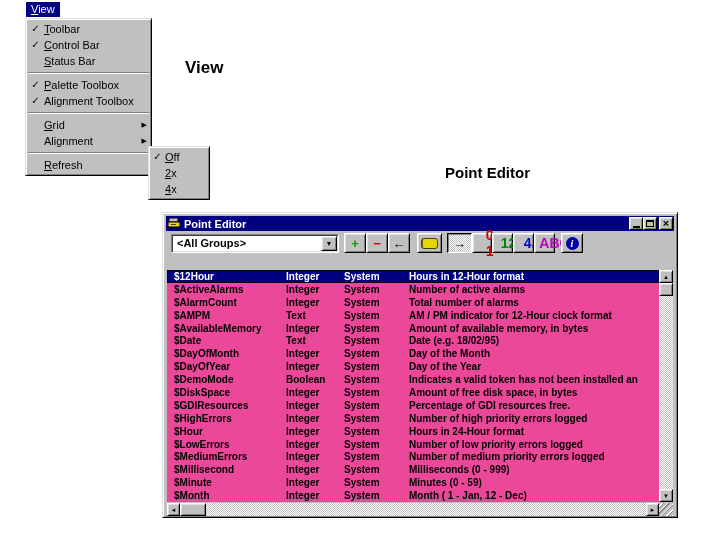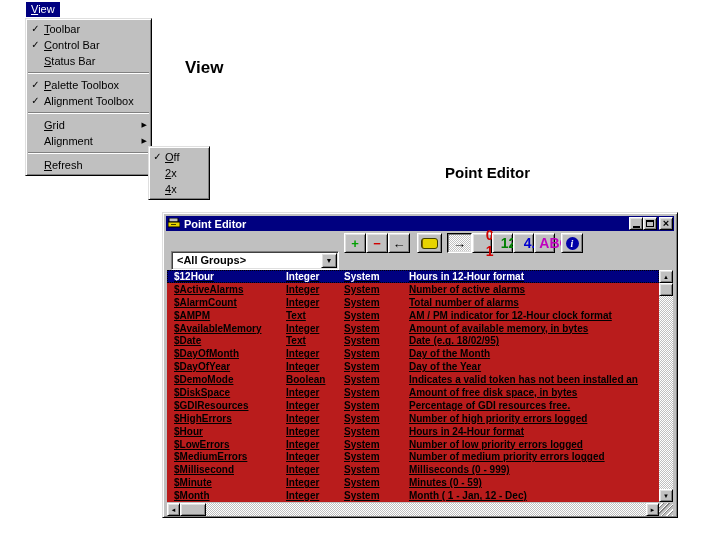--- a/index.html
+++ b/index.html
@@ -41,21 +41,21 @@
   #pe-titlebar{position:absolute;left:3px;top:3px;right:3px;height:15px;background:#000080;
      display:flex;align-items:center;padding-left:2px;}
   #pe-title{color:#fff;font-size:11px;font-weight:bold;margin-left:4px;}
   .win-btn{position:absolute;top:1px;width:14px;height:13px;font-size:9px;font-weight:bold;
      display:flex;align-items:center;justify-content:center;color:#000;}
   #btn-min{right:31px;} #btn-max{right:17px;} #btn-close{right:1px;}
   .glyph-min{display:block;width:7px;height:2px;background:#000;margin-top:6px;}
   .glyph-max{display:block;width:8px;height:7px;border:1px solid #000;border-top-width:2px;box-sizing:border-box;}
   .glyph-close{font-size:11px;line-height:11px;font-weight:bold;}
 
-  #pe-group-select{position:absolute;left:8px;top:38px;width:168px;height:19px;}
+  #pe-group-select{position:absolute;left:8px;top:21px;width:168px;height:19px;}
   #pe-group-value{position:absolute;left:5px;top:2px;font-size:11px;font-weight:bold;color:#000;}
   #pe-group-arrow{position:absolute;right:1px;top:1px;bottom:1px;width:16px;
      display:flex;align-items:center;justify-content:center;font-size:7px;color:#000;}
 
   #pe-toolbar-buttons{position:absolute;left:181px;top:20px;height:20px;display:flex;align-items:flex-start;}
   .tb-btn{height:20px;display:flex;align-items:center;justify-content:center;
      font-weight:bold;font-size:13px;flex:0 0 auto;}
   .tb-btn .small-glyph{font-size:14px;letter-spacing:0;margin-left:20px;}
   .db-icon{display:block;width:15px;height:9px;background:#e8d400;border:1px solid #404000;border-radius:3px;
      box-shadow:inset 2px 0 0 -1px #806000, inset 5px 0 0 -4px #806000, inset 8px 0 0 -7px #806000;}
@@ -63,22 +63,22 @@
      align-items:center;justify-content:center;font-family:"Liberation Serif",serif;
      font-style:italic;font-weight:bold;font-size:10px;}
 
   
   #pe-header{position:absolute;left:4px;top:44px;width:506px;height:13px;display:flex;}
   .hdr-cell{background:#8b5cf6;border:1px solid;border-color:#fff #404040 #404040 #fff;
      box-sizing:border-box;font-size:10px;color:#000;display:flex;align-items:center;justify-content:center;
      overflow:hidden;white-space:nowrap;margin-top:39px;}
   .c-name{width:112px;} .c-type{width:58px;} .c-io{width:66px;} .c-desc{flex:1;}
 
-  #pe-rows{position:absolute;left:4px;top:57px;width:492px;height:232px;background:#b91c1c;
-     display:flex;flex-direction:column;overflow:hidden;text-decoration:underline;}
+  #pe-rows{position:absolute;left:4px;top:57px;width:492px;height:232px;background:#ec4899;
+     display:flex;flex-direction:column;overflow:hidden;}
   .t-row{display:flex;flex:1 1 0;align-items:center;font-size:10px;font-weight:bold;color:#000;white-space:nowrap;}
   .t-row.selected{background:#000080;color:#fff;outline:1px dotted #000;outline-offset:-1px;}
   .t-cell{overflow:hidden;box-sizing:border-box;padding-left:7px;}
   .t-cell.c-desc{padding-left:6px;}
 
   
   #pe-vscroll{position:absolute;left:496px;top:57px;width:14px;height:232px;}
   #pe-hscroll{position:absolute;left:4px;top:290px;width:492px;height:13px;}
   .sb-btn{position:absolute;display:flex;align-items:center;justify-content:center;font-size:6px;color:#000;}
   .sb-thumb{position:absolute;}

